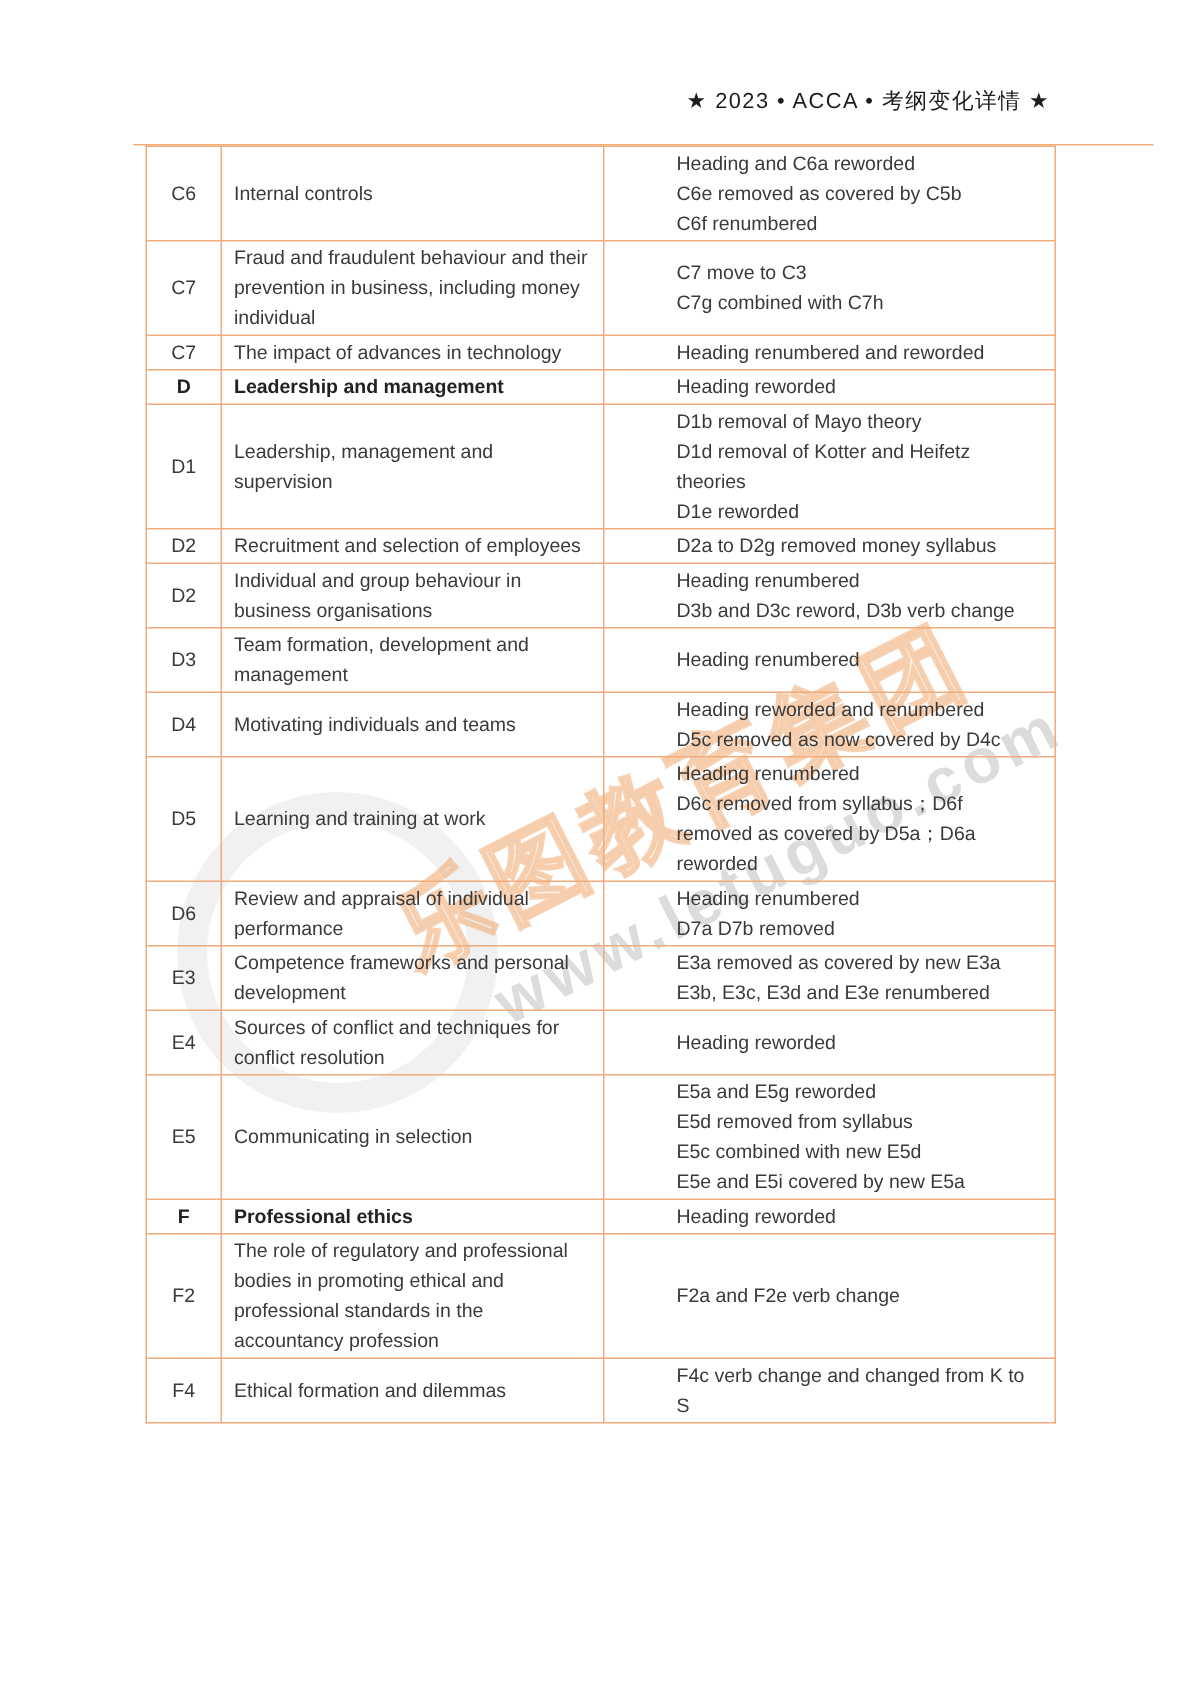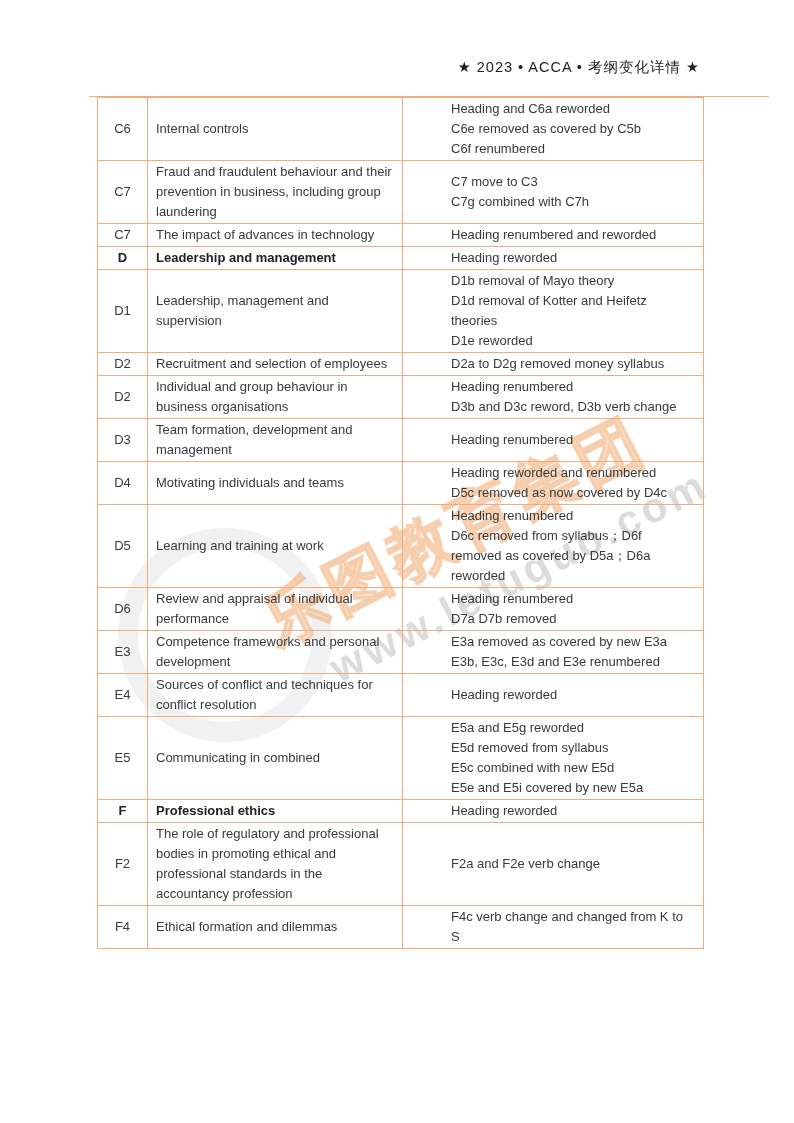--- a/index.html
+++ b/index.html
@@ -129,21 +129,21 @@
             <td class="code">C6</td>
             <td class="topic">Internal controls</td>
             <td class="changes">
               <div>Heading and C6a reworded</div>
               <div>C6e removed as covered by C5b</div>
               <div>C6f renumbered</div>
             </td>
           </tr>
           <tr>
             <td class="code">C7</td>
-            <td class="topic">Fraud and fraudulent behaviour and their prevention in business, including group laundering</td>
+            <td class="topic">Fraud and fraudulent behaviour and their prevention in business, including money individual</td>
             <td class="changes">
               <div>C7 move to C3</div>
               <div>C7g combined with C7h</div>
             </td>
           </tr>
           <tr>
             <td class="code">C7</td>
             <td class="topic">The impact of advances in technology</td>
             <td class="changes">
               <div>Heading renumbered and reworded</div>
@@ -221,21 +221,21 @@
           </tr>
           <tr>
             <td class="code">E4</td>
             <td class="topic">Sources of conflict and techniques for conflict resolution</td>
             <td class="changes">
               <div>Heading reworded</div>
             </td>
           </tr>
           <tr>
             <td class="code">E5</td>
-            <td class="topic">Communicating in combined</td>
+            <td class="topic">Communicating in selection</td>
             <td class="changes">
               <div>E5a and E5g reworded</div>
               <div>E5d removed from syllabus</div>
               <div>E5c combined with new E5d</div>
               <div>E5e and E5i covered by new E5a</div>
             </td>
           </tr>
           <tr class="section">
             <td class="code">F</td>
             <td class="topic">Professional ethics</td>

